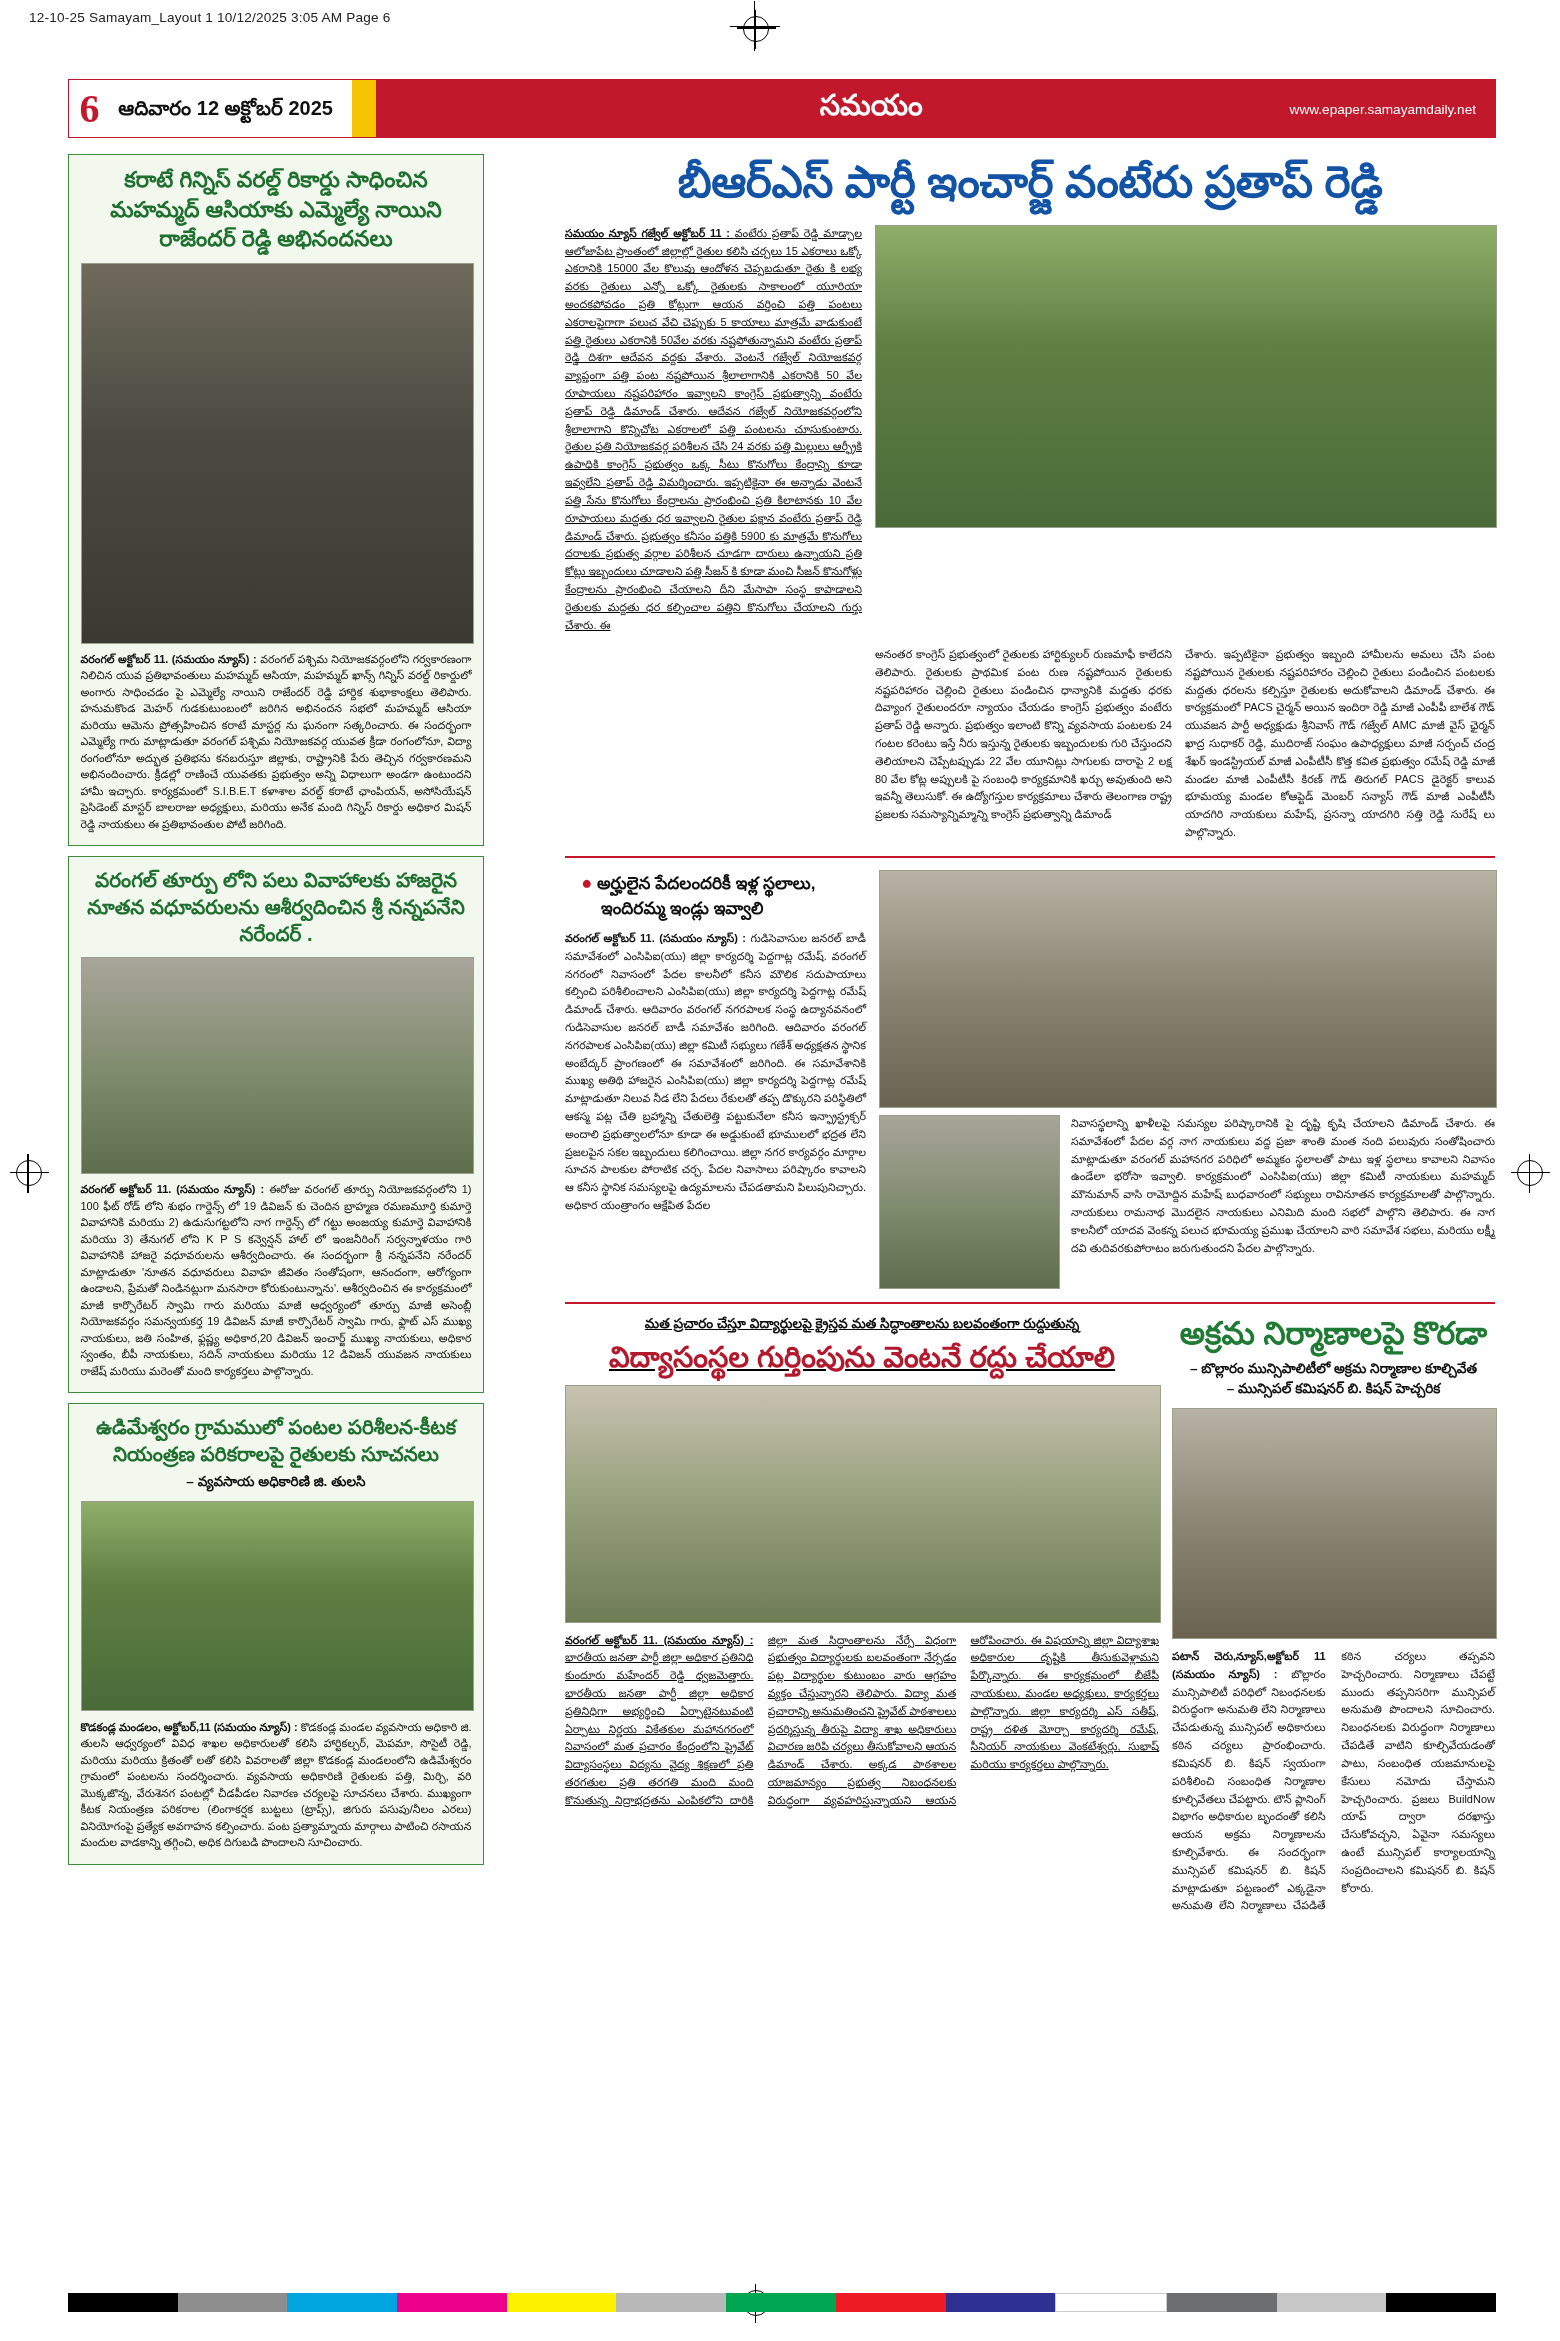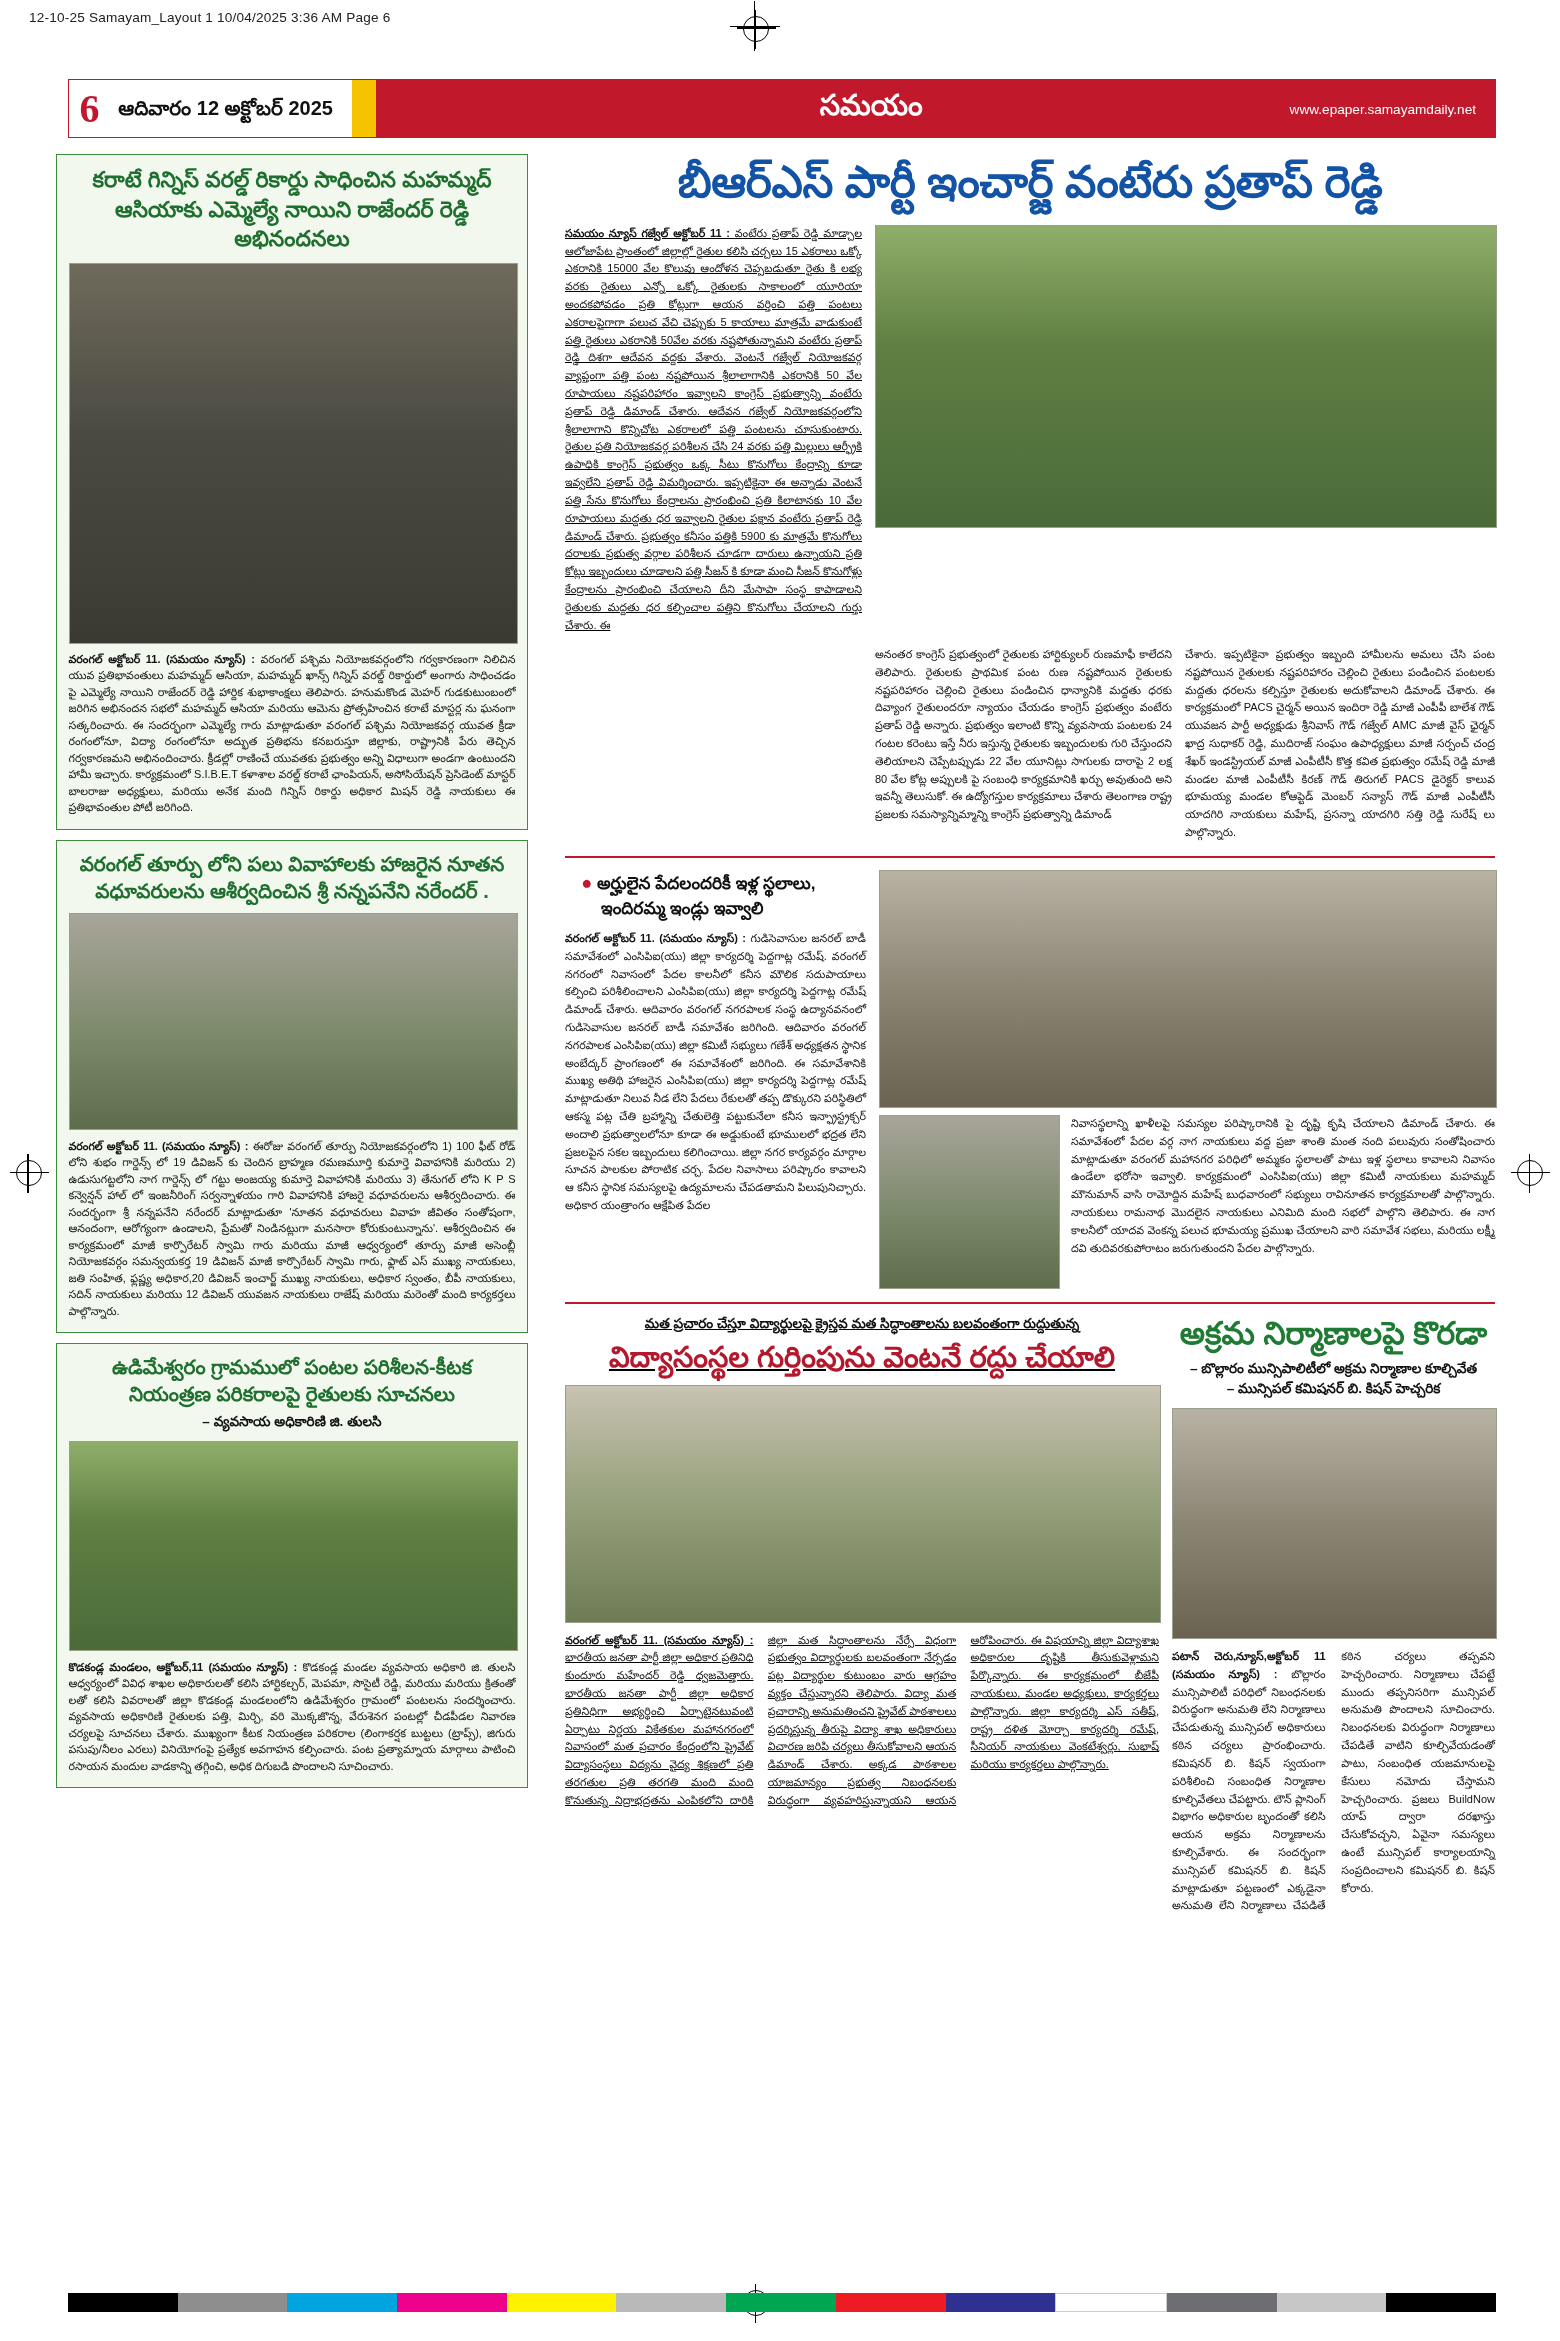--- a/index.html
+++ b/index.html
@@ -35,21 +35,21 @@
     white-space:nowrap;
   }
   .mh-yellow{width:24px;background:#f6c300;}
   .mh-red{flex:1;background:#c2182b;color:#fff;font-size:29px;font-weight:bold;
           display:flex;align-items:center;justify-content:center;position:relative;}
   .mh-red .title{margin-left:-129px;}
   .mh-url{position:absolute;right:20px;top:50%;transform:translateY(-50%);font-size:13.6px;font-weight:normal;}
   .mh-frame{position:absolute;left:68px;top:79px;width:1428px;height:59px;border:1.4px solid #c2182b;box-sizing:border-box;pointer-events:none;}
 
   
-  .col-left{position:absolute;left:56px;top:154px;width:472px;}
+  .col-left{position:absolute;left:68px;top:154px;width:416px;}
   .col-mid{position:absolute;left:565px;top:154px;width:930px;}
 
   .greenbox{
     border:1.4px solid #3f8c3f;background:#f2f8ee;box-sizing:border-box;padding:10px 11.5px;
   }
   .green-head{
     color:#1f6f2f;font-size:22px;font-weight:bold;text-align:center;line-height:1.35;
   }
   .green-head.small{font-size:20px;}
   .photo{
@@ -93,21 +93,21 @@
 
   .two-col{column-count:2;column-gap:15.7px;}
   .three-col{column-count:3;column-gap:14.3px;}
   .flexrow{display:flex;gap:13px;}
 </style>
 </head>
 <body>
 
 <div class="page">
 
-  <div class="printbar">12-10-25 Samayam_Layout 1  10/04/2025  3:36 AM  Page 6</div>
+  <div class="printbar">12-10-25 Samayam_Layout 1  10/12/2025  3:05 AM  Page 6</div>
 
   <div class="cropmark cm-h" style="left:730px;top:26px;"></div>
   <div class="cropmark cm-v" style="left:754px;top:1.4px;"></div>
   <div class="reg" style="left:743px;top:15.7px;"></div>
   <div class="reg" style="left:15.7px;top:1160px;"></div>
   <div class="reg" style="left:1517px;top:1160px;"></div>
   <div class="reg" style="left:743px;top:2290px;"></div>
 
   <div class="masthead">
     <div class="mh-pageno">6</div>

